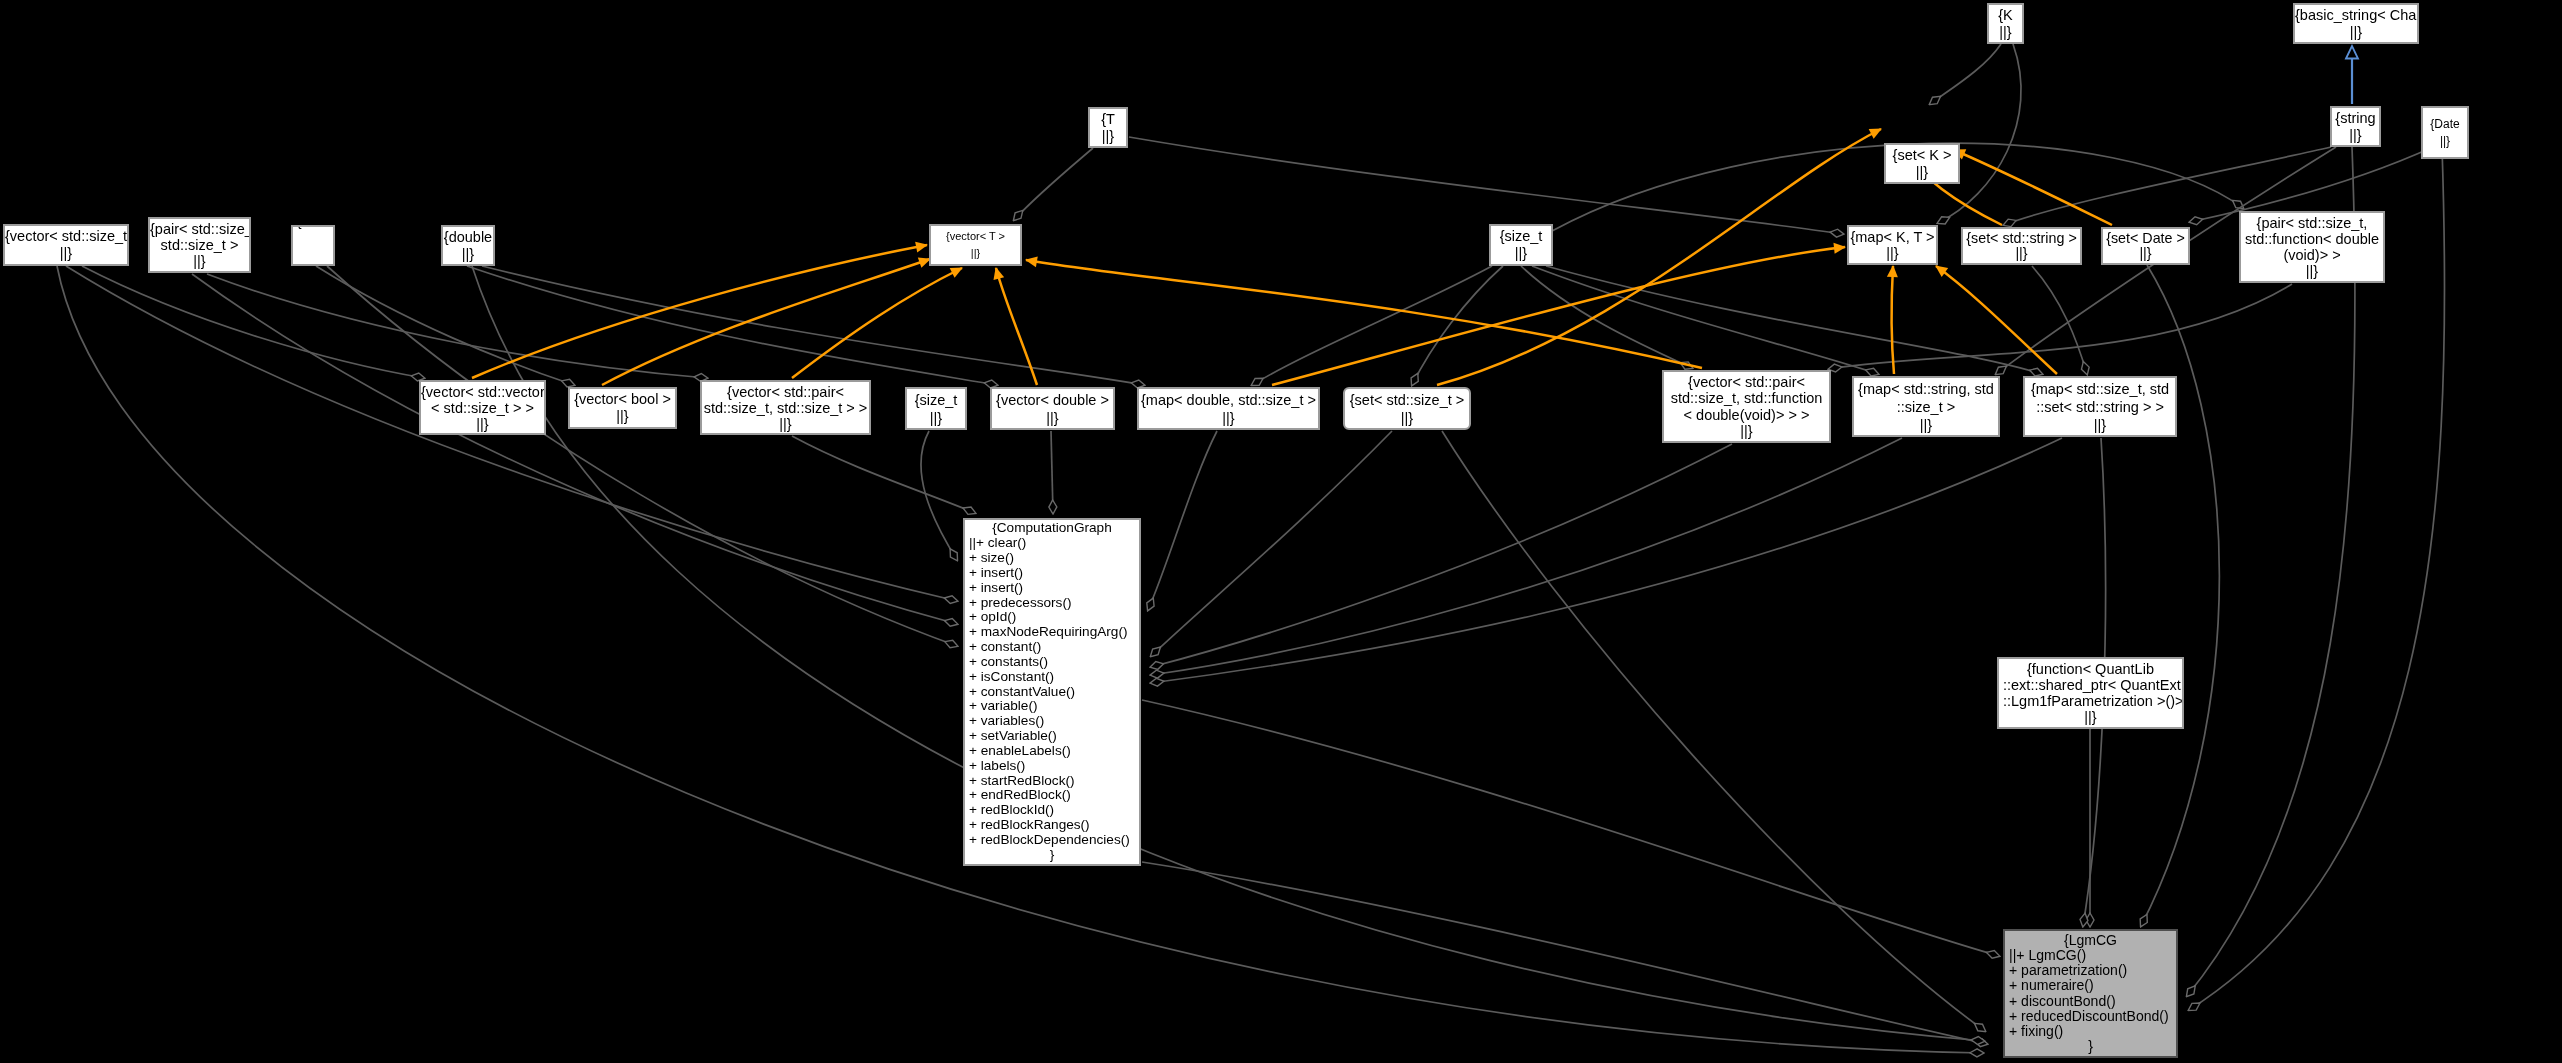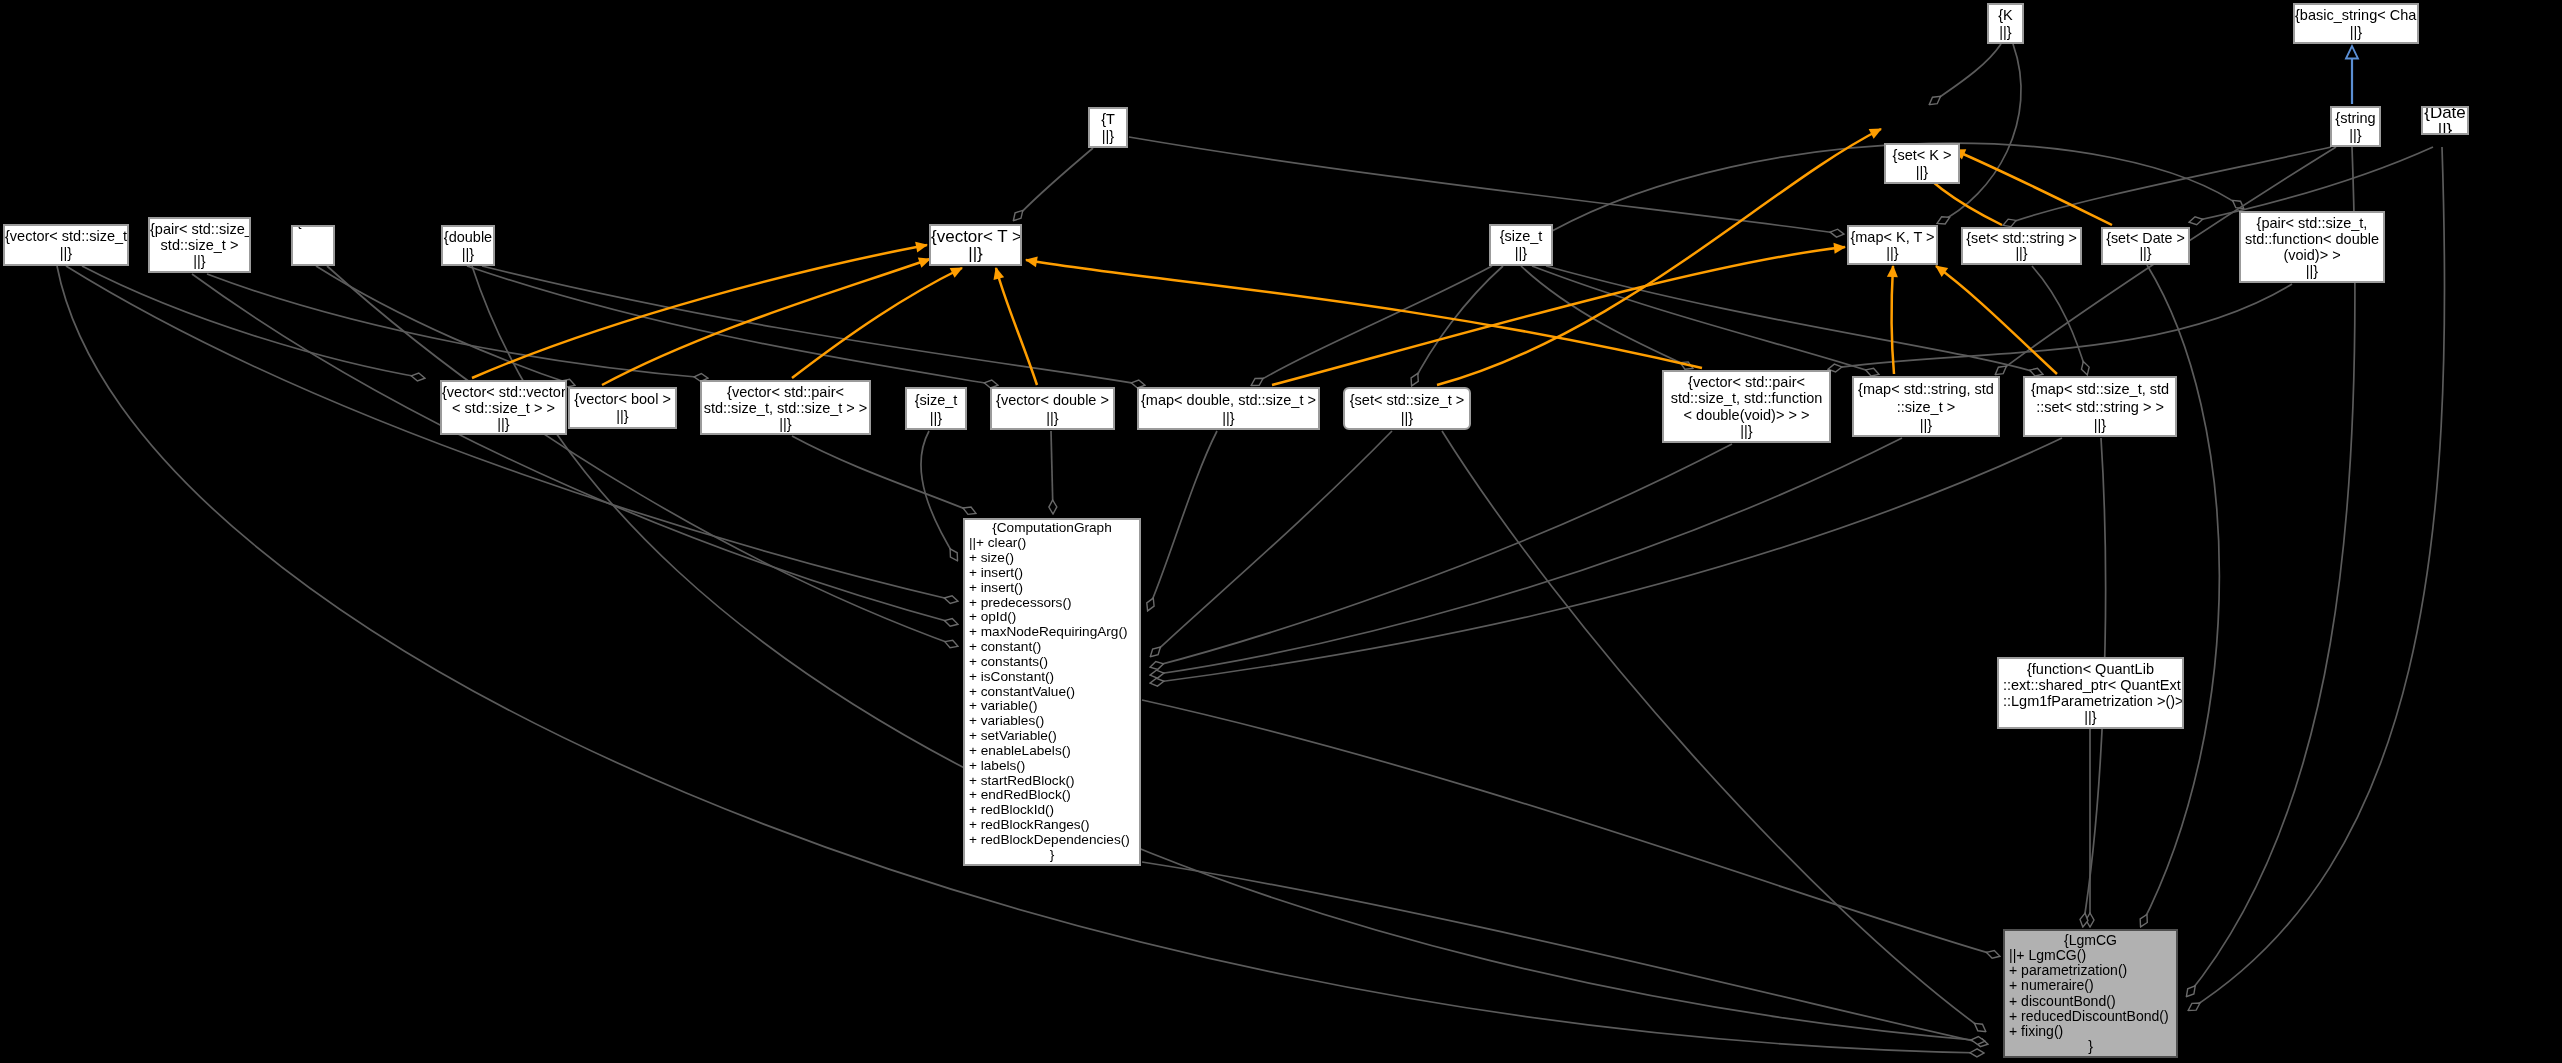--- a/index.html
+++ b/index.html
@@ -108,42 +108,42 @@
         <div class="ln c">||}</div>
       </div>
       <div class="node type" style="left: 1884px; top: 107px; width: 76px; height: 41px; line-height: 17px; font-size: 14.5px; margin-top: 36px;">
         <div class="ln c">{set&lt; K &gt;</div>
         <div class="ln c">||}</div>
       </div>
       <div class="node type" style="left: 2330px; top: 106px; width: 51px; height: 41px; line-height: 17px; font-size: 14.5px;">
         <div class="ln c">{string</div>
         <div class="ln c">||}</div>
       </div>
-      <div class="node type" style="left: 2421px; top: 106px; width: 48px; height: 29px; line-height: 17px; font-size: 17px;">
+      <div class="node type" style="left: 2421px; top: 106px; width: 48px; height: 53px; line-height: 17px; font-size: 12px;">
         <div class="ln c">{Date</div>
         <div class="ln c">||}</div>
       </div>
       <div class="node type" style="left: 3px; top: 224px; width: 126px; height: 42px; line-height: 17.5px; font-size: 14.5px;">
         <div class="ln c">{vector&lt; std::size_t &gt;</div>
         <div class="ln c">||}</div>
       </div>
       <div class="node type" style="left: 148px; top: 217px; width: 103px; height: 56px; line-height: 16.3333px; font-size: 14.5px;">
         <div class="ln c">{pair&lt; std::size_t,</div>
         <div class="ln l">std::size_t &gt;</div>
         <div class="ln c">||}</div>
       </div>
       <div class="node type" style="left: 291px; top: 225px; width: 44px; height: 41px; line-height: 17px; font-size: 14.5px; gap: 32px;">
         <div class="ln c">{bool</div>
         <div class="ln c">||}</div>
       </div>
       <div class="node type" style="left: 441px; top: 225px; width: 54px; height: 41px; line-height: 17px; font-size: 14.5px;">
         <div class="ln c">{double</div>
         <div class="ln c">||}</div>
       </div>
-      <div class="node type" style="left: 929px; top: 224px; width: 93px; height: 42px; line-height: 17.5px; font-size: 17px;">
+      <div class="node type" style="left: 929px; top: 224px; width: 93px; height: 42px; line-height: 17.5px; font-size: 11px;">
         <div class="ln c">{vector&lt; T &gt;</div>
         <div class="ln c">||}</div>
       </div>
       <div class="node type" style="left: 1489px; top: 224px; width: 64px; height: 42px; line-height: 17.5px; font-size: 14.5px;">
         <div class="ln c">{size_t</div>
         <div class="ln c">||}</div>
       </div>
       <div class="node type" style="left: 1847px; top: 225px; width: 91px; height: 40px; line-height: 16.5px; font-size: 14.5px;">
         <div class="ln c">{map&lt; K, T &gt;</div>
         <div class="ln c">||}</div>
@@ -155,21 +155,21 @@
       <div class="node type" style="left: 2101px; top: 227px; width: 89px; height: 38px; line-height: 15.5px; font-size: 14.3px;">
         <div class="ln c">{set&lt; Date &gt;</div>
         <div class="ln c">||}</div>
       </div>
       <div class="node type" style="left: 2239px; top: 211px; width: 146px; height: 72px; line-height: 16.25px; font-size: 14.5px;">
         <div class="ln c">{pair&lt; std::size_t,</div>
         <div class="ln l">std::function&lt; double</div>
         <div class="ln l">(void)&gt; &gt;</div>
         <div class="ln c">||}</div>
       </div>
-      <div class="node type" style="left: 440px; top: 380px; width: 127px; height: 55px; line-height: 16px; font-size: 14.5px;">
+      <div class="node type" style="left: 419px; top: 380px; width: 127px; height: 55px; line-height: 16px; font-size: 14.5px;">
         <div class="ln c">{vector&lt; std::vector</div>
         <div class="ln l">&lt; std::size_t &gt; &gt;</div>
         <div class="ln c">||}</div>
       </div>
       <div class="node type" style="left: 568px; top: 387px; width: 109px; height: 42px; line-height: 17.5px; font-size: 14.5px;">
         <div class="ln c">{vector&lt; bool &gt;</div>
         <div class="ln c">||}</div>
       </div>
       <div class="node type" style="left: 700px; top: 380px; width: 171px; height: 55px; line-height: 16px; font-size: 14.5px;">
         <div class="ln c">{vector&lt; std::pair&lt;</div>

